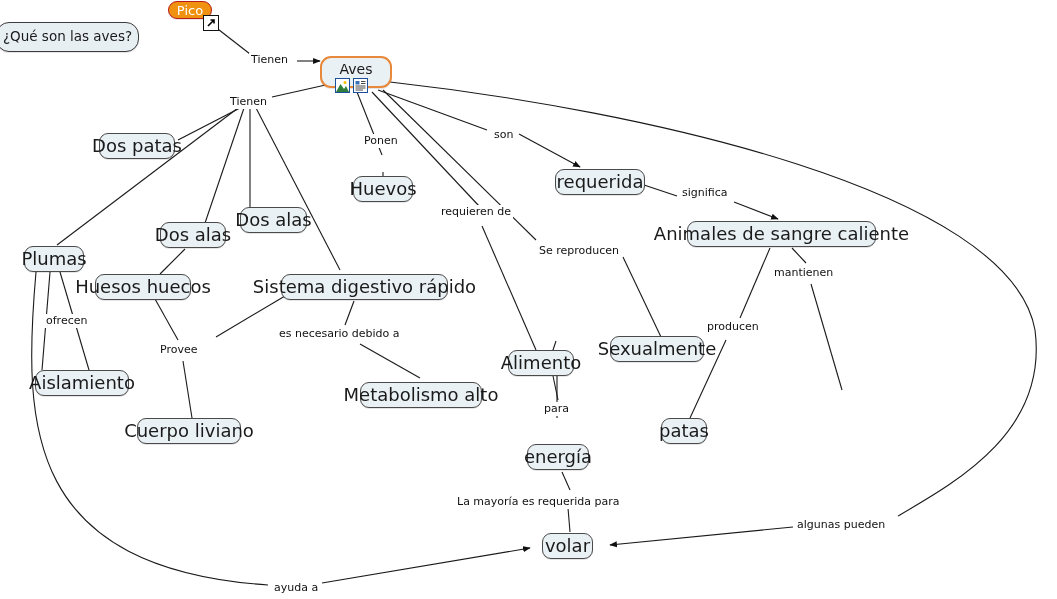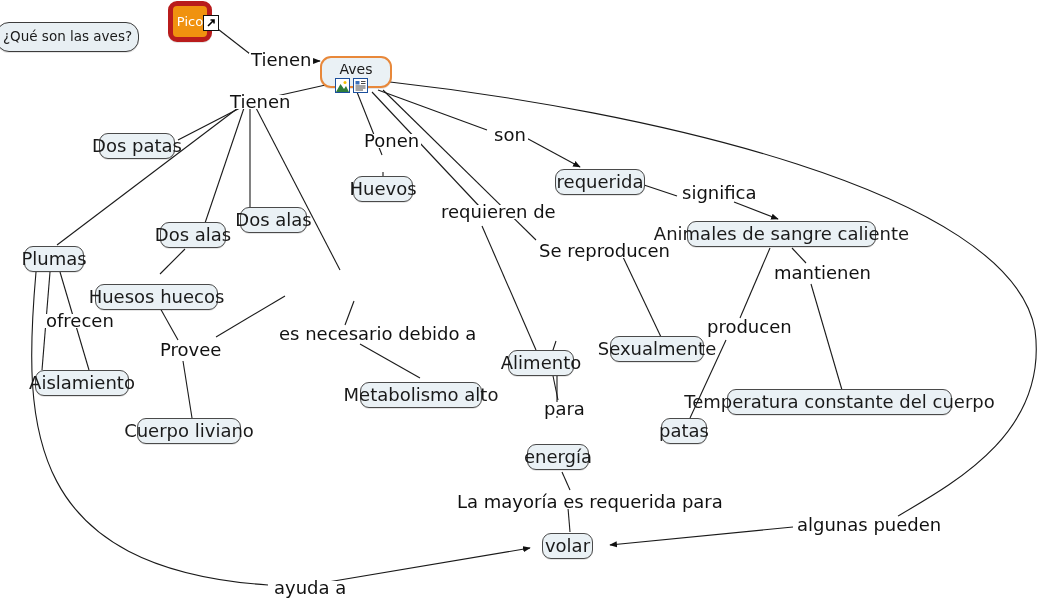--- a/index.html
+++ b/index.html
@@ -55,29 +55,29 @@
   .node.root {
     background: #eaf1f5;
     border: 2px solid #e8883a;
     border-radius: 11px;
     height: 32px;
     font-size: 14px;
     padding-bottom: 4px;
   }
   .node.resource {
     background: #f0920f;
-    border: 5px solid #b91c1c;
+    border: 1px solid #b91c1c;
     border-radius: 9px;
     color: #ffffff;
-    height: 41px;
+    height: 18px;
     font-size: 13px;
   }
   .edge-label {
     position: absolute;
-    font-size: 18px;
+    font-size: 11px;
     font-family: "DejaVu Sans", sans-serif;
     color: #111111;
     background: #ffffff;
     white-space: nowrap;
     padding: 0 2px;
     line-height: 14px;
     z-index: 2;
   }
   .icon-bar {
     position: absolute;
@@ -232,24 +232,27 @@
   </div>
 
   <div class="node" style="left:240px; top:207px; width:67px;">
     <span>Dos alas</span>
   </div>
 
   <div class="node" style="left:24px; top:246px; width:60px;">
     <span>Plumas</span>
   </div>
 
-  <div class="node" style="left:95px; top:284px; width:123px;">
+  <div class="node" style="left:95px; top:274px; width:96px;">
     <span>Huesos huecos</span>
   </div>
 
+  <div class="node" style="left:281px; top:274px; width:167px;">
+    <span>Sistema digestivo rápido</span>
+  </div>
 
   <div class="node" style="left:353px; top:176px; width:60px;">
     <span>Huevos</span>
   </div>
 
   <div class="node" style="left:555px; top:169px; width:90px;">
     <span>requerida</span>
   </div>
 
   <div class="node" style="left:687px; top:221px; width:189px;">
@@ -273,23 +276,20 @@
   </div>
 
   <div class="node" style="left:610px; top:336px; width:94px;">
     <span>Sexualmente</span>
   </div>
 
   <div class="node" style="left:661px; top:418px; width:46px;">
     <span>patas</span>
   </div>
 
-  <div class="node" style="left:727px; top:389px; width:225px;">
-    <span>Temperatura constante del cuerpo</span>
-  </div>
 
   <div class="node" style="left:527px; top:444px; width:62px;">
     <span>energía</span>
   </div>
 
   <div class="node" style="left:542px; top:533px; width:51px;">
     <span>volar</span>
   </div>
 
   <div class="edge-label" style="left:249px; top:53px;">

